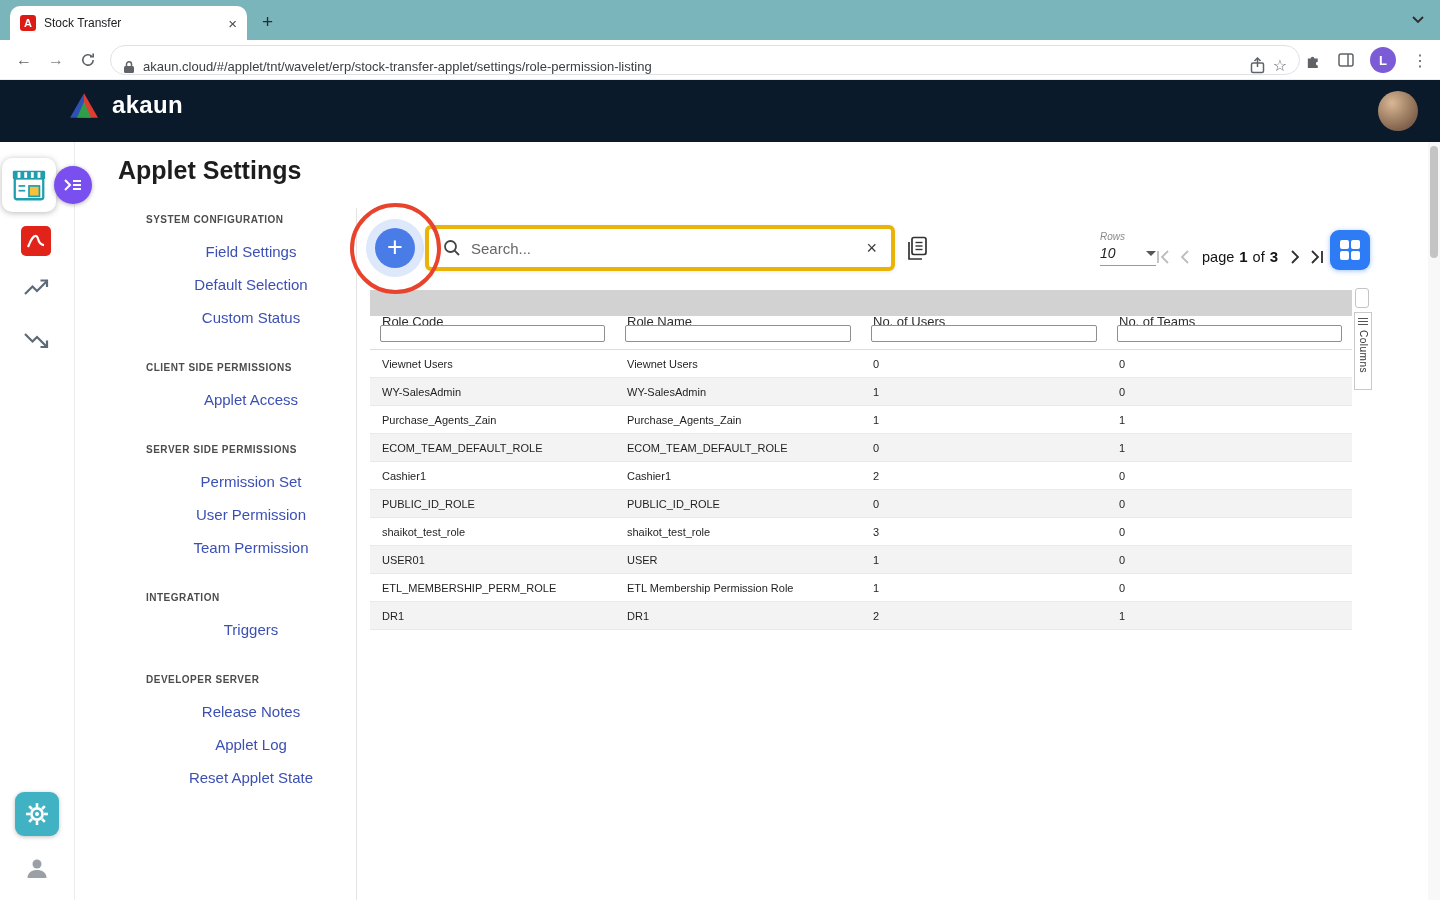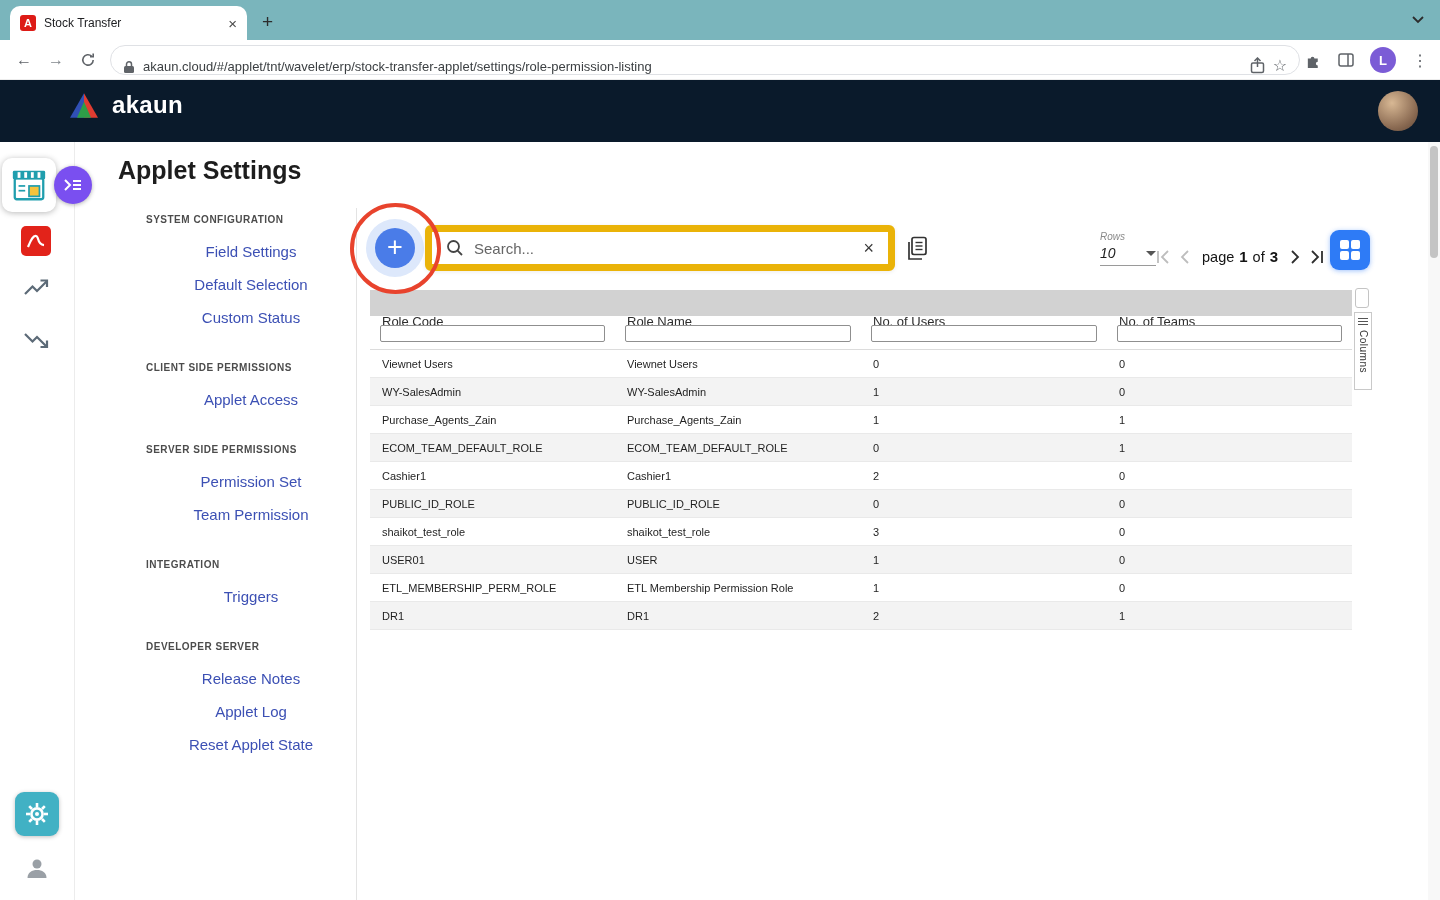--- a/index.html
+++ b/index.html
@@ -74,21 +74,21 @@
                      border:3px solid #e8432d; pointer-events:none; }
 
   
   .add-btn { position:absolute; left:375px; top:228px; width:40px; height:40px; border-radius:50%;
              background:#4a7ce8; box-shadow:0 0 0 9px #dde8fb;
              display:flex; align-items:center; justify-content:center; }
   .add-btn span { color:#fff; font-size:27px; font-weight:400; line-height:1; margin-top:-2px; }
   .annotation-circle { position:absolute; left:350px; top:203px; width:91px; height:91px;
                        border:4px solid #e8432d; border-radius:50%; pointer-events:none; z-index:6; }
   .search-box { position:absolute; left:425px; top:225px; width:470px; height:46px; background:#fff;
-                border:7px solid #eab308; border-radius:6px; box-shadow:0 1px 4px rgba(0,0,0,.08);
+                border:4px solid #eab308; border-radius:6px; box-shadow:0 1px 4px rgba(0,0,0,.08);
                 display:flex; align-items:center; padding:0 14px; gap:10px; }
   .search-input { flex:1; border:none; outline:none; font-size:15px; color:#333; font-family:inherit; background:transparent; }
   .search-input::placeholder { color:#666; }
   .search-clear { font-size:18px; color:#3a3a3a; line-height:1; }
   .copy-btn { position:absolute; left:905px; top:236px; }
 
   .rows-cluster { position:absolute; left:1100px; top:231px; width:60px;font-style:italic; }
   .rows-label { font-size:10px; color:#8a8a8a; }
   .rows-select { width:56px; border-bottom:1px solid #9a9a9a; font-size:14px; color:#1f1f1f;
                  padding:3px 0 4px; display:flex; justify-content:space-between; align-items:center; }
@@ -277,20 +277,21 @@
     <div class="nav-item">Default Selection</div>
     <div class="nav-item">Custom Status</div>
   </div>
   <div class="nav-section">
     <div class="nav-header">CLIENT SIDE PERMISSIONS</div>
     <div class="nav-item">Applet Access</div>
   </div>
   <div class="nav-section">
     <div class="nav-header">SERVER SIDE PERMISSIONS</div>
     <div class="nav-item">Permission Set</div>
+    <div class="nav-item">User Permission</div>
     <div class="nav-item">Team Permission</div>
   </div>
   <div class="nav-section">
     <div class="nav-header">INTEGRATION</div>
     <div class="nav-item">Triggers</div>
   </div>
   <div class="nav-section">
     <div class="nav-header">DEVELOPER SERVER</div>
     <div class="nav-item">Release Notes</div>
     <div class="nav-item">Applet Log</div>

